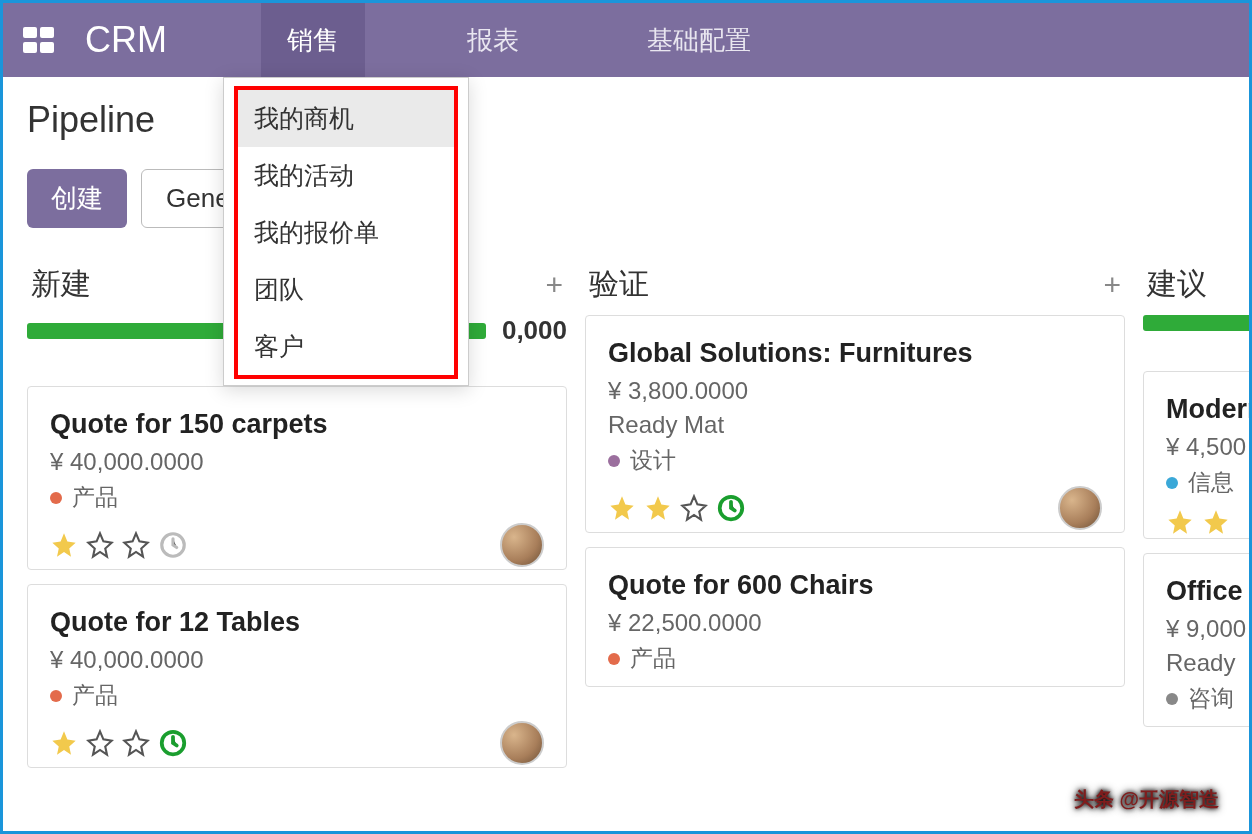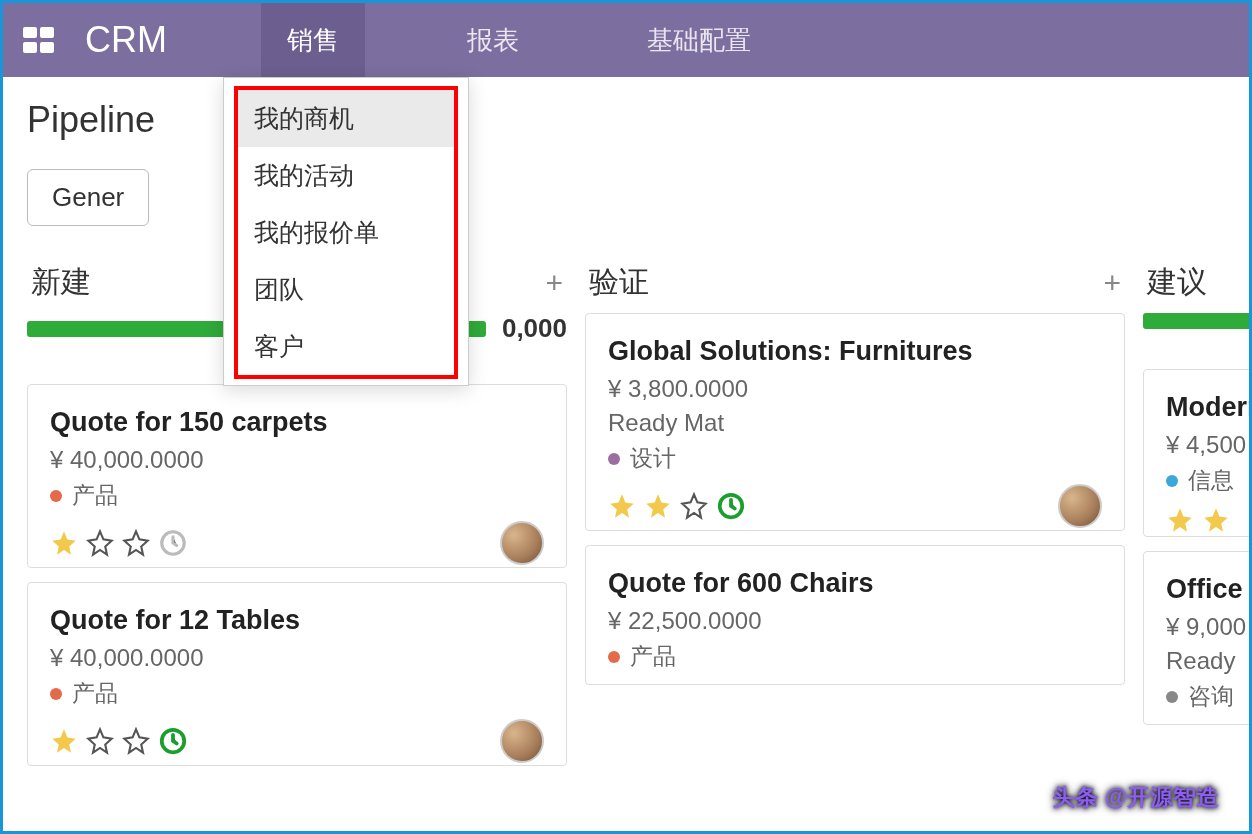--- a/index.html
+++ b/index.html
@@ -132,22 +132,22 @@
   font-size: 25px;
   color: #333;
   padding: 12px 16px;
   cursor: pointer;
 }
 .dd-item.hover { background: #eaeaea; }
 .watermark {
   position: absolute;
   right: 30px;
   bottom: 18px;
-  font-size: 23px;
-  color: #8b5cf6;
+  font-size: 20px;
+  color: #7f1d1d;
   font-weight: 700;
   text-shadow: 0 0 4px #000, 0 0 8px #000;
   display: flex;
   align-items: center;
   gap: 10px;
   text-align: center;
 }
 svg { display: block; }
 </style>
 </head>
@@ -172,20 +172,21 @@
     <div class="dd-item">我的活动</div>
     <div class="dd-item">我的报价单</div>
     <div class="dd-item">团队</div>
     <div class="dd-item">客户</div>
   </div>
 </div>
 
 <div class="content">
   <div class="page-title">Pipeline</div>
   <div class="action-row">
+    <button class="btn-primary">创建</button>
     <button class="btn-default">Gener</button>
   </div>
 
   <div class="kanban">
 
     <div class="column">
       <div class="col-head">
         <span>新建</span>
         <span class="plus">+</span>
       </div>

